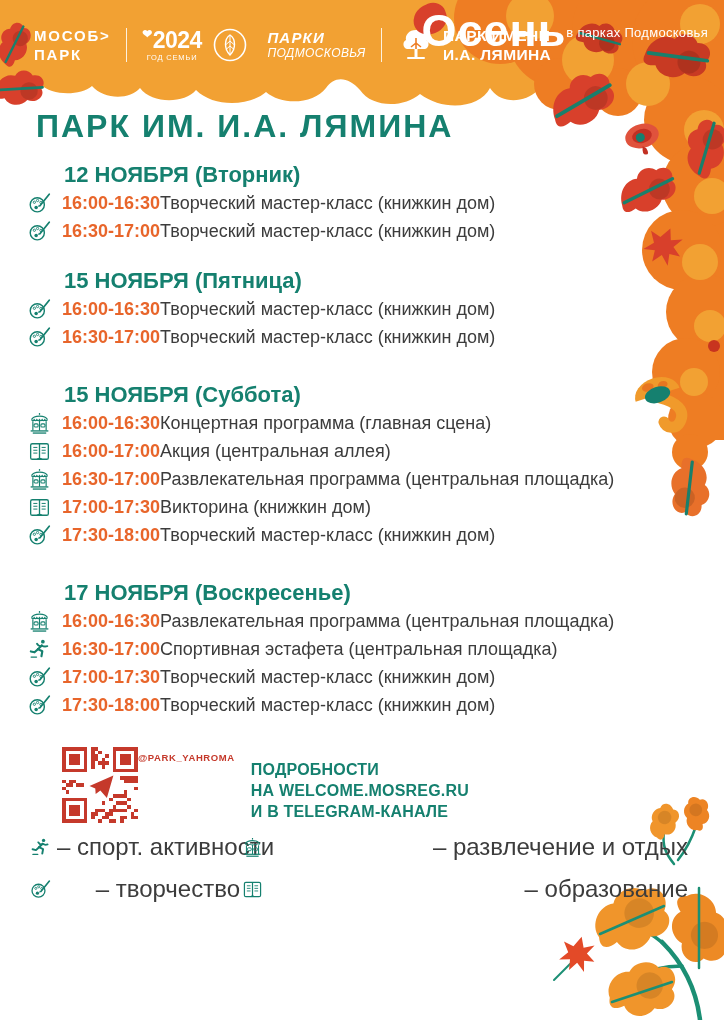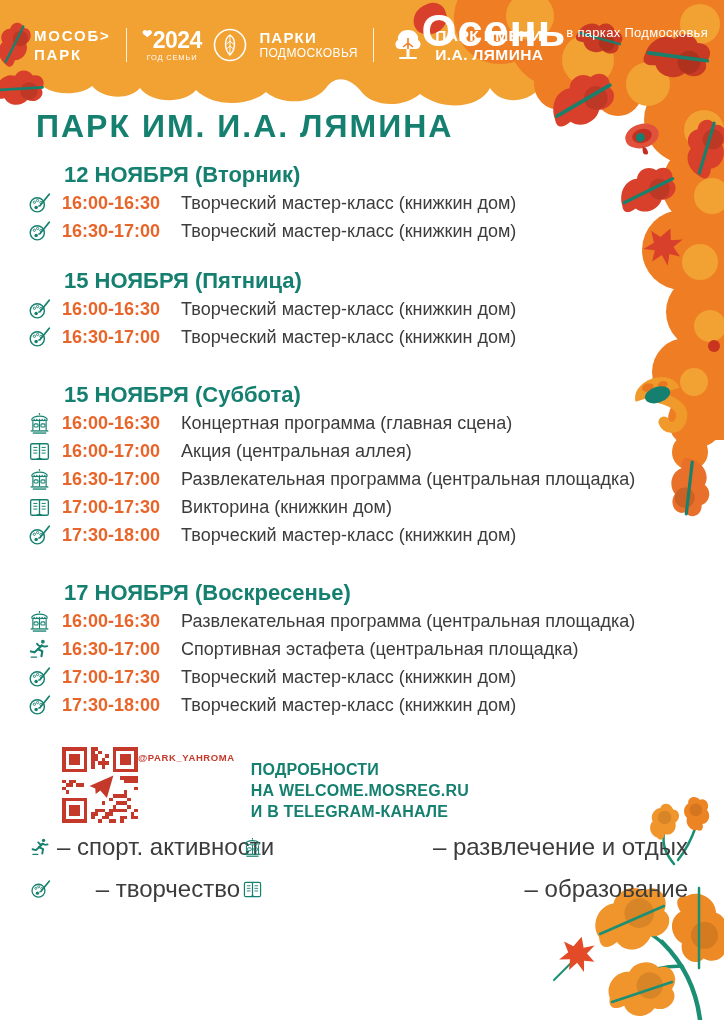--- a/index.html
+++ b/index.html
@@ -19,21 +19,21 @@
   }
   .logo{display:flex;align-items:center;}
   .mosob{margin-left:34px;flex-direction:column;align-items:flex-start;
     font-size:15px;font-weight:bold;letter-spacing:1.8px;line-height:1.3;}
   .v-div{width:1.5px;height:34px;background:rgba(255,255,255,.85);margin:0 15px;}
   .year{flex-direction:column;align-items:center;line-height:1;}
   .year-top{font-size:23px;font-weight:bold;letter-spacing:-0.5px;display:flex;align-items:flex-start;}
   .heart-icon{font-size:12px;position:relative;top:-1px;margin-right:1px;}
   .heart-icon::before{content:"\2764";}
   .year-cap{font-size:7.5px;letter-spacing:.8px;margin-top:2px;}
-  .parki{gap:12px;margin-left:2px;}
+  .parki{gap:20px;margin-left:2px;font-style:italic;}
   .parki-text{line-height:1.15;}
   .pt1{font-size:15px;font-weight:bold;letter-spacing:1.2px;}
   .pt2{font-size:12px;letter-spacing:.4px;}
   .lyamin{gap:8px;}
   .lyamin-text{font-size:15.5px;font-weight:bold;line-height:1.25;letter-spacing:.4px;}
   .osen{position:absolute;right:16px;top:8px;align-items:center;z-index:3;}
   .osen-title{font-size:45px;font-weight:bold;letter-spacing:1px;line-height:1;position:relative;}
   .osen-title::before{content:"";position:absolute;left:-8px;top:-4px;width:34px;height:30px;
     background:#D8402B;border-radius:60% 45% 55% 50%;z-index:-1;transform:rotate(-20deg);}
   .osen-sub{font-size:13px;margin-top:3px;letter-spacing:.3px;}
@@ -44,21 +44,21 @@
   .subtitle{color:#E8652A;font-size:24px;font-weight:bold;line-height:1.18;margin:22px 0 0;}
   .schedule{margin-top:4px;}
   .sched-section{margin-top:26px;}
   .sched-section:nth-of-type(1){margin-top:18px;}
   .sched-section:nth-of-type(3),.sched-section:nth-of-type(4){margin-top:34px;}
   .sec-date{color:#15806F;font-size:22px;font-weight:bold;margin:0 0 4px 28px;line-height:24px;}
   .event-row{display:flex;align-items:center;margin-top:4px;height:24px;margin-left:-9px;}
   .ev-icon{width:25px;height:23px;color:#15806F;display:flex;align-items:center;justify-content:center;flex:0 0 25px;}
   .ev-icon svg{display:block;}
   .ev-time{color:#E8652A;font-weight:bold;font-size:18px;margin-left:10px;white-space:nowrap;}
-  .ev-title{color:#3C3C3C;font-size:18px;margin-left:21px;white-space:nowrap;}
+  .ev-title{color:#3C3C3C;font-size:18px;margin-left:0;white-space:nowrap;}
 
   
   .footer{display:flex;align-items:flex-start;margin-top:30px;margin-left:26px;}
   .qr-block{display:flex;flex-direction:row;align-items:flex-start;}
   .qr-caption{font-size:9.5px;font-weight:bold;color:#C5392B;letter-spacing:.6px;margin-top:5px;}
   .details{margin-left:16px;margin-top:12px;color:#15806F;font-weight:bold;font-size:16px;line-height:1.32;letter-spacing:.2px;}
   .legend{display:grid;grid-template-columns:212px auto;row-gap:14px;margin-top:10px;margin-left:-8px;}
   .legend-item{display:flex;align-items:center;font-size:24px;color:#3C3C3C;justify-content:space-between;}
   .legend-item .ev-icon{flex:0 0 24px;width:24px;}
   .legend-label{margin-left:5px;white-space:nowrap;}

